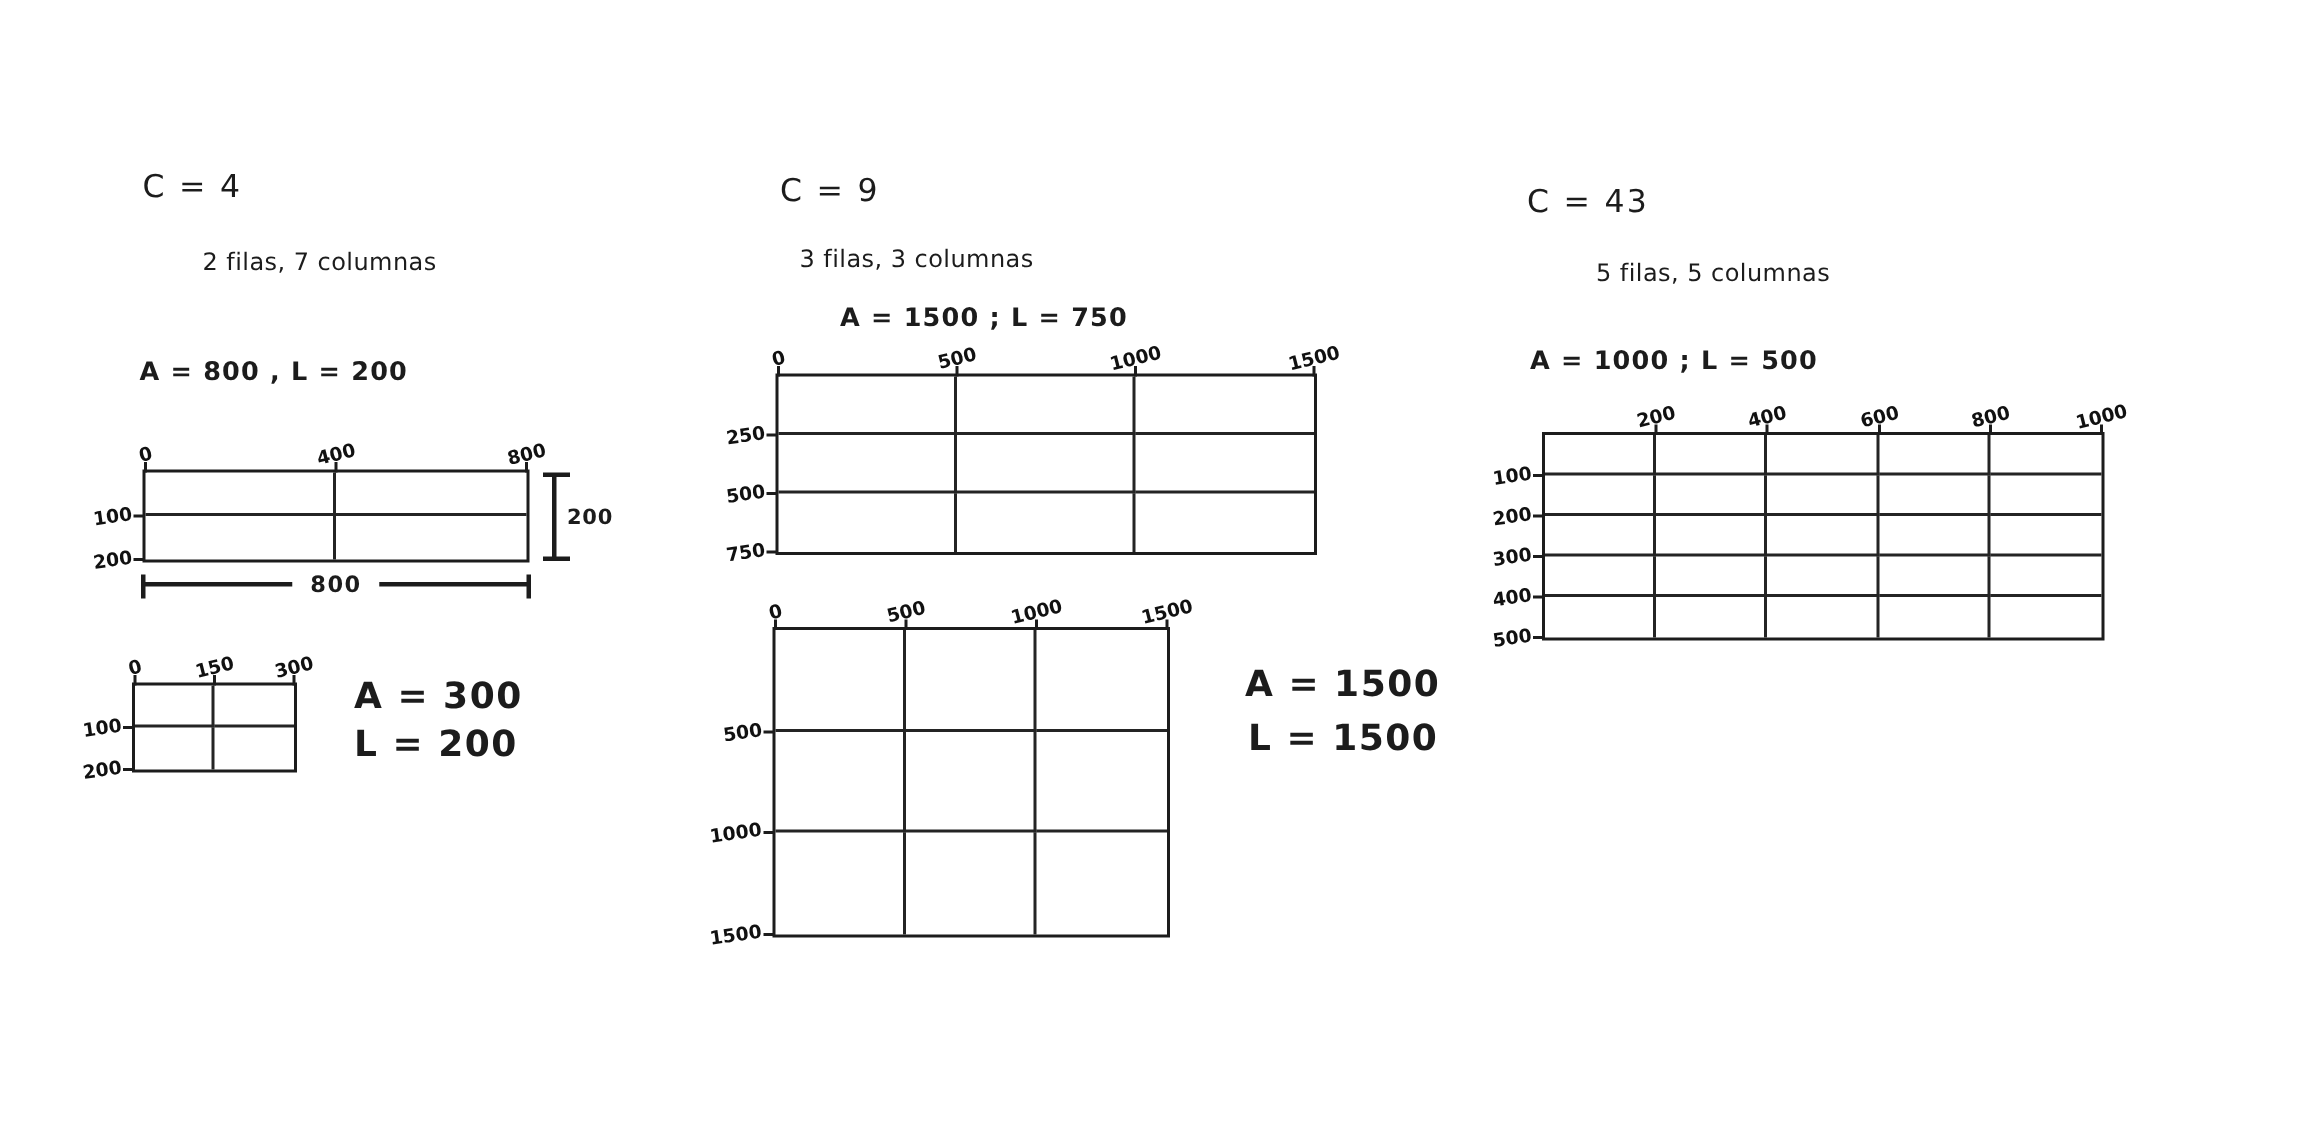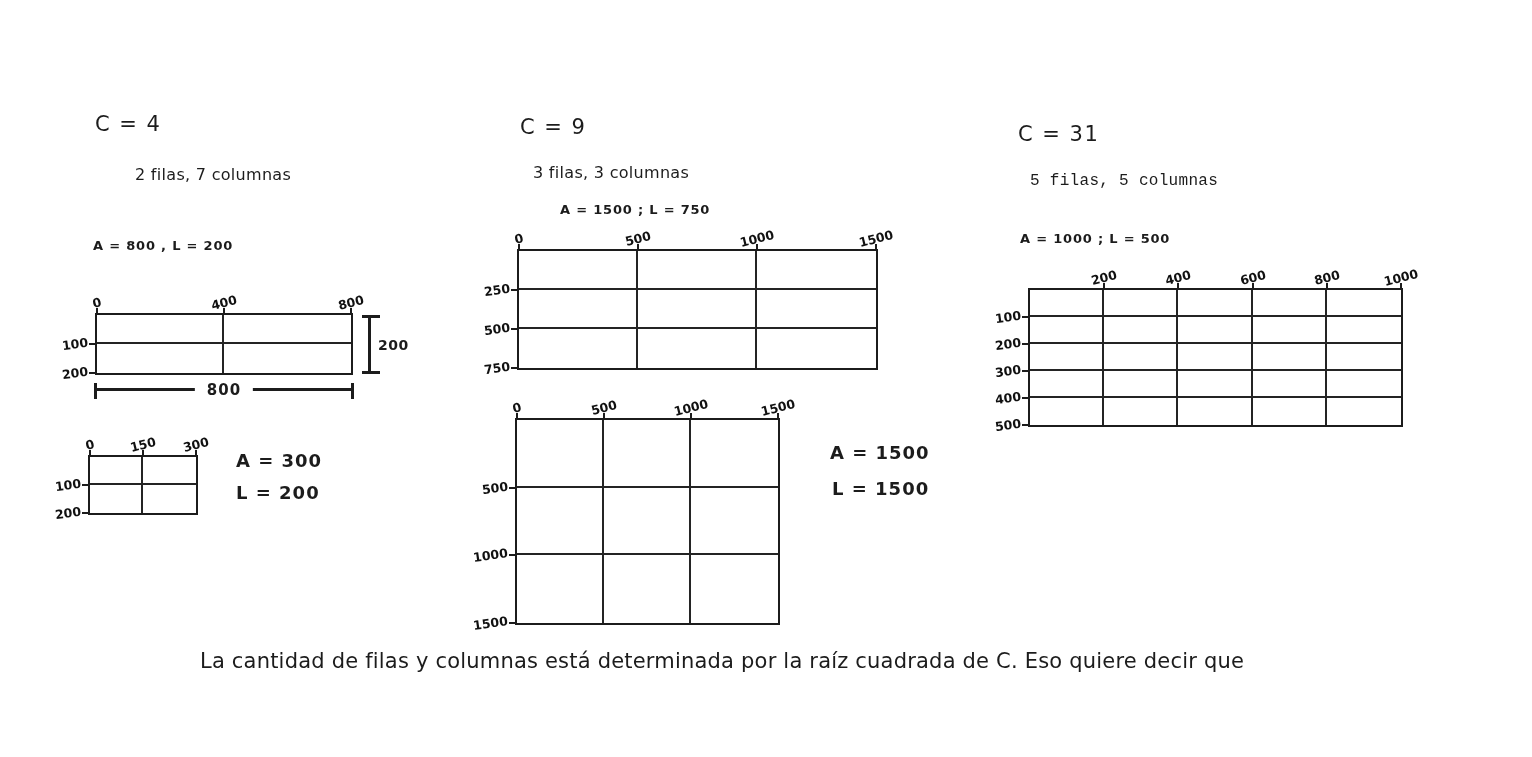--- a/index.html
+++ b/index.html
@@ -12,22 +12,22 @@
   }
   .canvas { position:relative; width:1532px; height:757px; background:#fff; }
   .abs { position:absolute; }
 
   .title {
     font-size:21px; letter-spacing:0.3px; text-align:center;
     white-space:nowrap;
   }
   .heading   { font-size:21px; letter-spacing:1.5px; }
   .subheading{ font-size:16px; letter-spacing:0.3px; }
-  .params    { font-size:13px; font-weight:bold; letter-spacing:0.8px; white-space:nowrap; }
-  .side-label{ font-size:18px; font-weight:bold; letter-spacing:1px; white-space:nowrap; }
+  .params    { font-size:17px; font-weight:bold; letter-spacing:0.8px; white-space:nowrap; }
+  .side-label{ font-size:24px; font-weight:bold; letter-spacing:1px; white-space:nowrap; }
 
   
   .hgrid { position:absolute; border:2px solid #1c1c1c; }
   .grid-cells { position:absolute; inset:0; display:grid; }
   .grid-cell { border-right:2px solid #242424; border-bottom:2px solid #242424; }
 
   .tick {
     position:absolute; font-size:12.5px; font-weight:bold;
     white-space:nowrap; color:#111;
   }
@@ -180,22 +180,22 @@
       <span class="tick tick-left" style="top: 33.3333%;">500</span>
       <div class="tickmark-left" style="top: 66.6667%;"></div>
       <span class="tick tick-left" style="top: 66.6667%;">1000</span>
       <div class="tickmark-left" style="top: 100%;"></div>
       <span class="tick tick-left" style="top: 100%;">1500</span>
     </div>
 
   <div class="abs side-label" style="left:830px; top:442px;">A = 1500</div>
   <div class="abs side-label" style="left:832px; top:478px;">L = 1500</div>
 
-  <div class="abs heading" style="left:1018px; top:122px;">C = 31</div>
-  <div class="abs subheading" style="left:1030px; top:172px;font-family:Liberation Mono, monospace;">5 filas, 5 columnas</div>
+  <div class="abs heading" style="left:1018px; top:122px;">C = 43</div>
+  <div class="abs subheading" style="left:1064px; top:172px;">5 filas, 5 columnas</div>
   <div class="abs params" style="left:1020px; top:231px;">A = 1000 ;  L = 500</div>
 
   <div class="hgrid" style="left:1028px; top:288px; width:375px; height:139px;">
       <div class="grid-cells" style="grid-template-columns: repeat(5, 1fr); grid-template-rows: repeat(5, 1fr);">
         <div class="grid-cell"></div>
         <div class="grid-cell"></div>
         <div class="grid-cell"></div>
         <div class="grid-cell"></div>
         <div class="grid-cell" style="border-right: none;"></div>
         <div class="grid-cell"></div>
@@ -235,16 +235,15 @@
       <span class="tick tick-left" style="top: 40%;">200</span>
       <div class="tickmark-left" style="top: 60%;"></div>
       <span class="tick tick-left" style="top: 60%;">300</span>
       <div class="tickmark-left" style="top: 80%;"></div>
       <span class="tick tick-left" style="top: 80%;">400</span>
       <div class="tickmark-left" style="top: 100%;"></div>
       <span class="tick tick-left" style="top: 100%;">500</span>
     </div>
 
   <div class="abs" style="left:200px; top:646px;">
-    <div class="footer-line">La cantidad de filas y columnas está determinada por la raíz cuadrada de C. Eso quiere decir que</div>
   </div>
 
 </div>
 
 </body></html>

